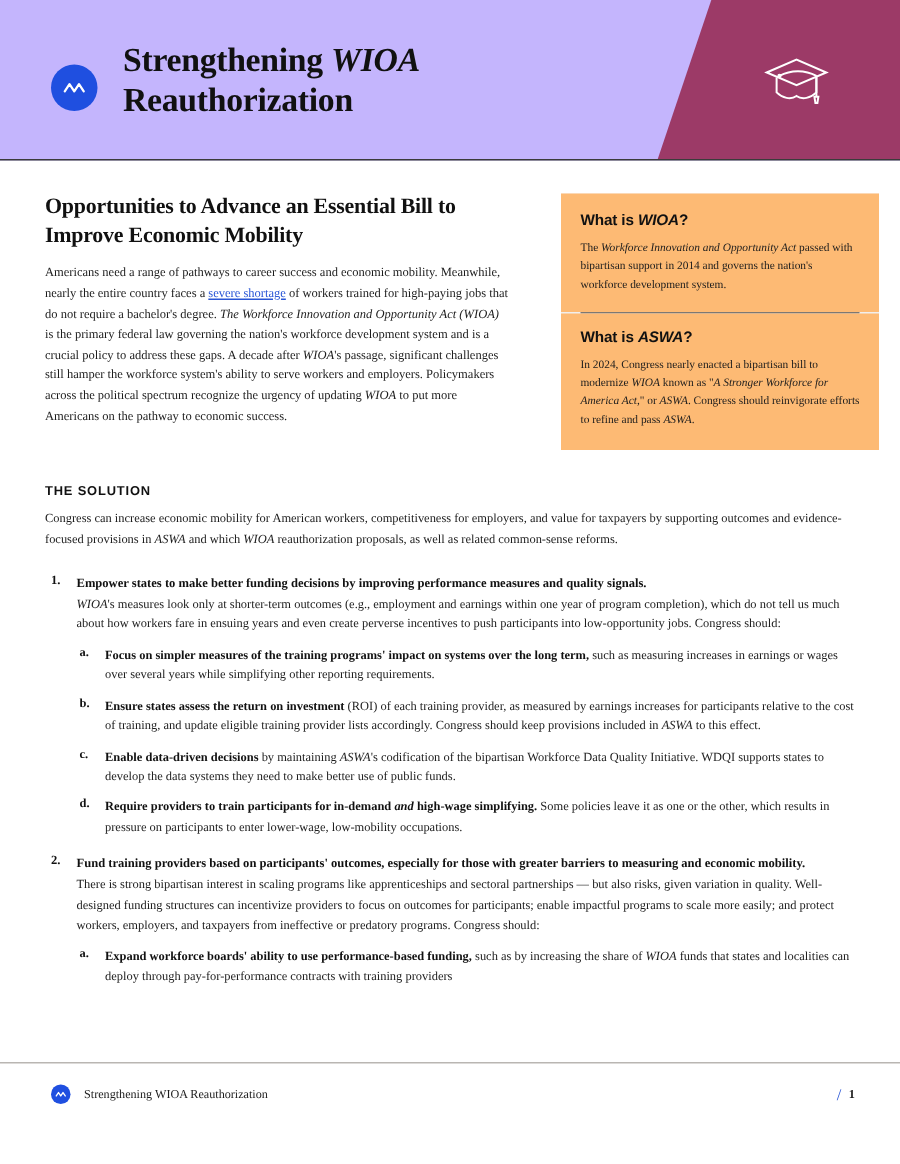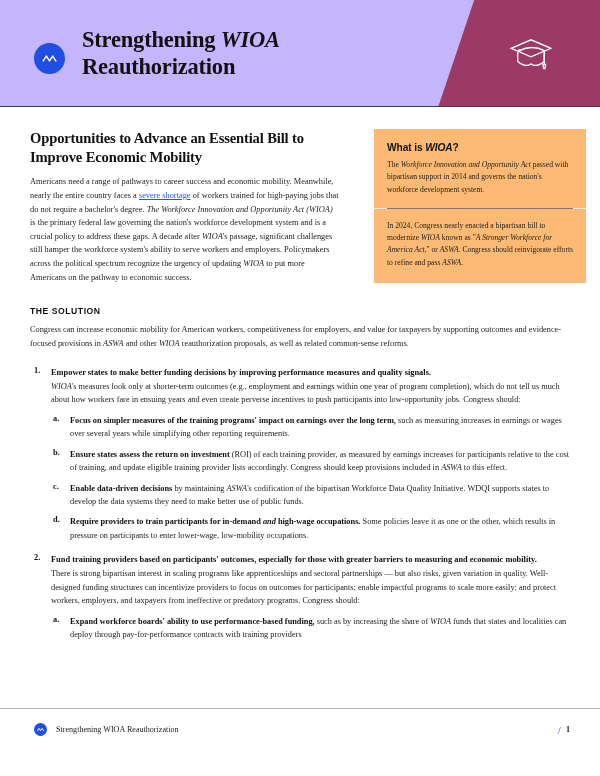--- a/index.html
+++ b/index.html
@@ -323,50 +323,51 @@
       <div class="sidebox-wrap">
 
         <div class="sidebox sidebox-top">
           <h3><span>What is </span><span class="it">WIOA</span><span>?</span></h3>
           <p><span>The </span><span class="it">Workforce Innovation and Opportunity Act</span><span> passed with bipartisan support in 2014 and governs the nation's workforce development system.</span></p>
         </div>
 
         <div class="sidebox-sep"></div>
 
         <div class="sidebox sidebox-bottom" style="padding-top:11px;">
+          <h3><span>What is </span><span class="it">ASWA</span><span>?</span></h3>
           <p><span>In 2024, Congress nearly enacted a bipartisan bill to modernize </span><span class="it">WIOA</span><span> known as "</span><span class="it">A Stronger Workforce for America Act</span><span>," or </span><span class="it">ASWA</span><span>. Congress should reinvigorate efforts to refine and pass </span><span class="it">ASWA</span><span>.</span></p>
         </div>
 
       </div>
     </div>
 
   </div>
 
   <div class="solution">
     <h2 class="section-head">THE SOLUTION</h2>
-    <p class="wide-p"><span>Congress can increase economic mobility for American workers, competitiveness for employers, and value for taxpayers by supporting outcomes and evidence-focused provisions in </span><span class="it">ASWA</span><span> and other </span><span class="it">WIOA</span><span> reauthorization proposals, as well as related common-sense reforms.</span></p>
+    <p class="wide-p"><span>Congress can increase economic mobility for American workers, competitiveness for employers, and value for taxpayers by supporting outcomes and evidence-focused provisions in </span><span class="it">ASWA</span><span> and which </span><span class="it">WIOA</span><span> reauthorization proposals, as well as related common-sense reforms.</span></p>
 
     <ol class="num-list">
 
       <li>
         <p class="li-head">Empower states to make better funding decisions by improving performance measures and quality signals.</p>
         <p class="li-body"><span class="it">WIOA</span><span>'s measures look only at shorter-term outcomes (e.g., employment and earnings within one year of program completion), which do not tell us much about how workers fare in ensuing years and even create perverse incentives to push participants into low-opportunity jobs. Congress should:</span></p>
 
         <ol class="alpha-list">
           <li>
-            <p class="sub-p"><b>Focus on simpler measures of the training programs' impact on earnings over the long term,</b><span> such as measuring increases in earnings or wages over several years while simplifying other reporting requirements.</span></p>
+            <p class="sub-p"><b>Focus on simpler measures of the training programs' impact on systems over the long term,</b><span> such as measuring increases in earnings or wages over several years while simplifying other reporting requirements.</span></p>
           </li>
           <li>
             <p class="sub-p"><b>Ensure states assess the return on investment</b><span> (ROI) of each training provider, as measured by earnings increases for participants relative to the cost of training, and update eligible training provider lists accordingly. Congress should keep provisions included in </span><span class="it">ASWA</span><span> to this effect.</span></p>
           </li>
           <li>
             <p class="sub-p"><b>Enable data-driven decisions</b><span> by maintaining </span><span class="it">ASWA</span><span>'s codification of the bipartisan Workforce Data Quality Initiative. WDQI supports states to develop the data systems they need to make better use of public funds.</span></p>
           </li>
           <li>
-            <p class="sub-p"><b><span>Require providers to train participants for in-demand </span><span class="it">and</span><span> high-wage occupations.</span></b><span> Some policies leave it as one or the other, which results in pressure on participants to enter lower-wage, low-mobility occupations.</span></p>
+            <p class="sub-p"><b><span>Require providers to train participants for in-demand </span><span class="it">and</span><span> high-wage simplifying.</span></b><span> Some policies leave it as one or the other, which results in pressure on participants to enter lower-wage, low-mobility occupations.</span></p>
           </li>
         </ol>
       </li>
 
       <li>
         <p class="li-head">Fund training providers based on participants' outcomes, especially for those with greater barriers to measuring and economic mobility.</p>
         <p class="li-body">There is strong bipartisan interest in scaling programs like apprenticeships and sectoral partnerships — but also risks, given variation in quality. Well-designed funding structures can incentivize providers to focus on outcomes for participants; enable impactful programs to scale more easily; and protect workers, employers, and taxpayers from ineffective or predatory programs. Congress should:</p>
 
         <ol class="alpha-list">
           <li>

